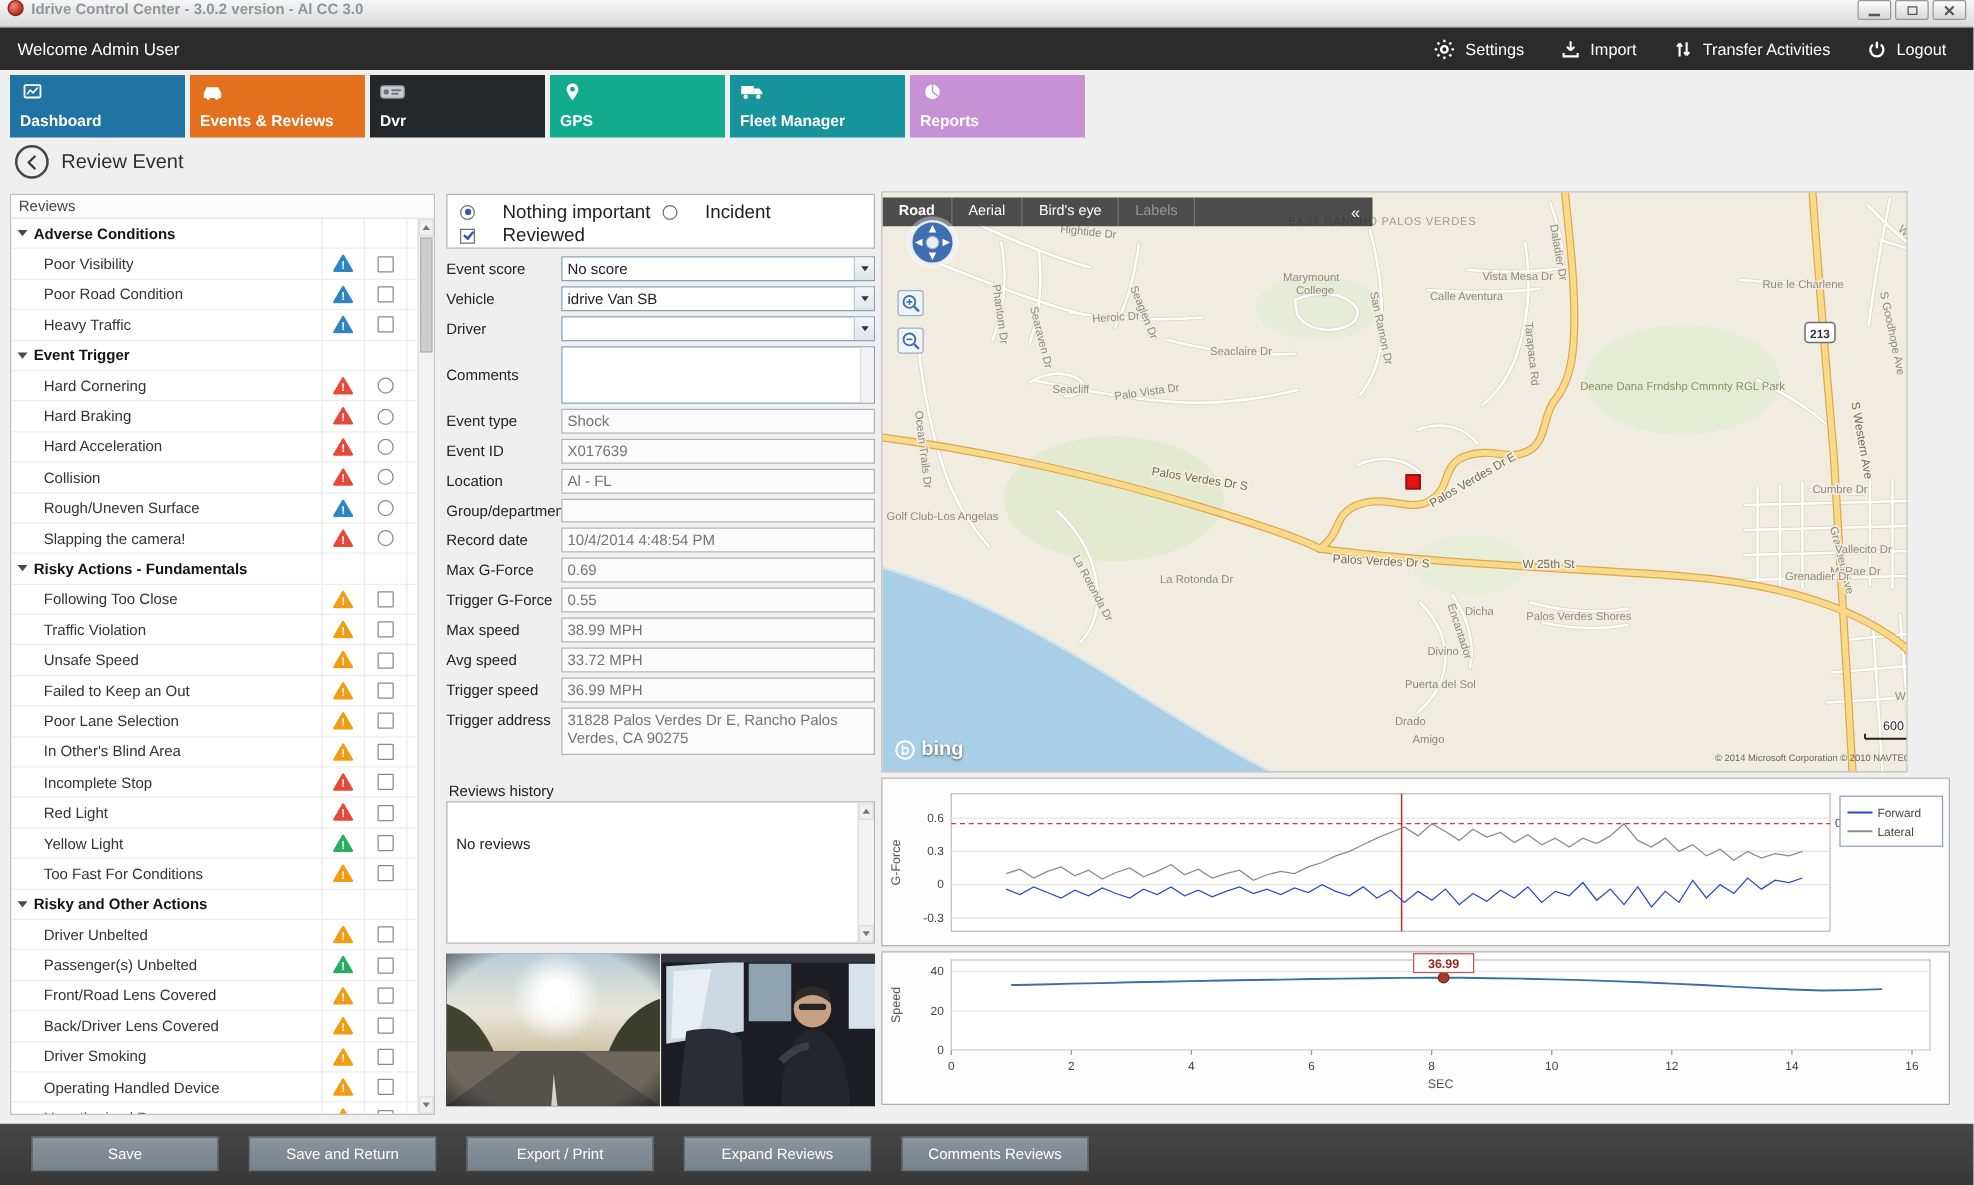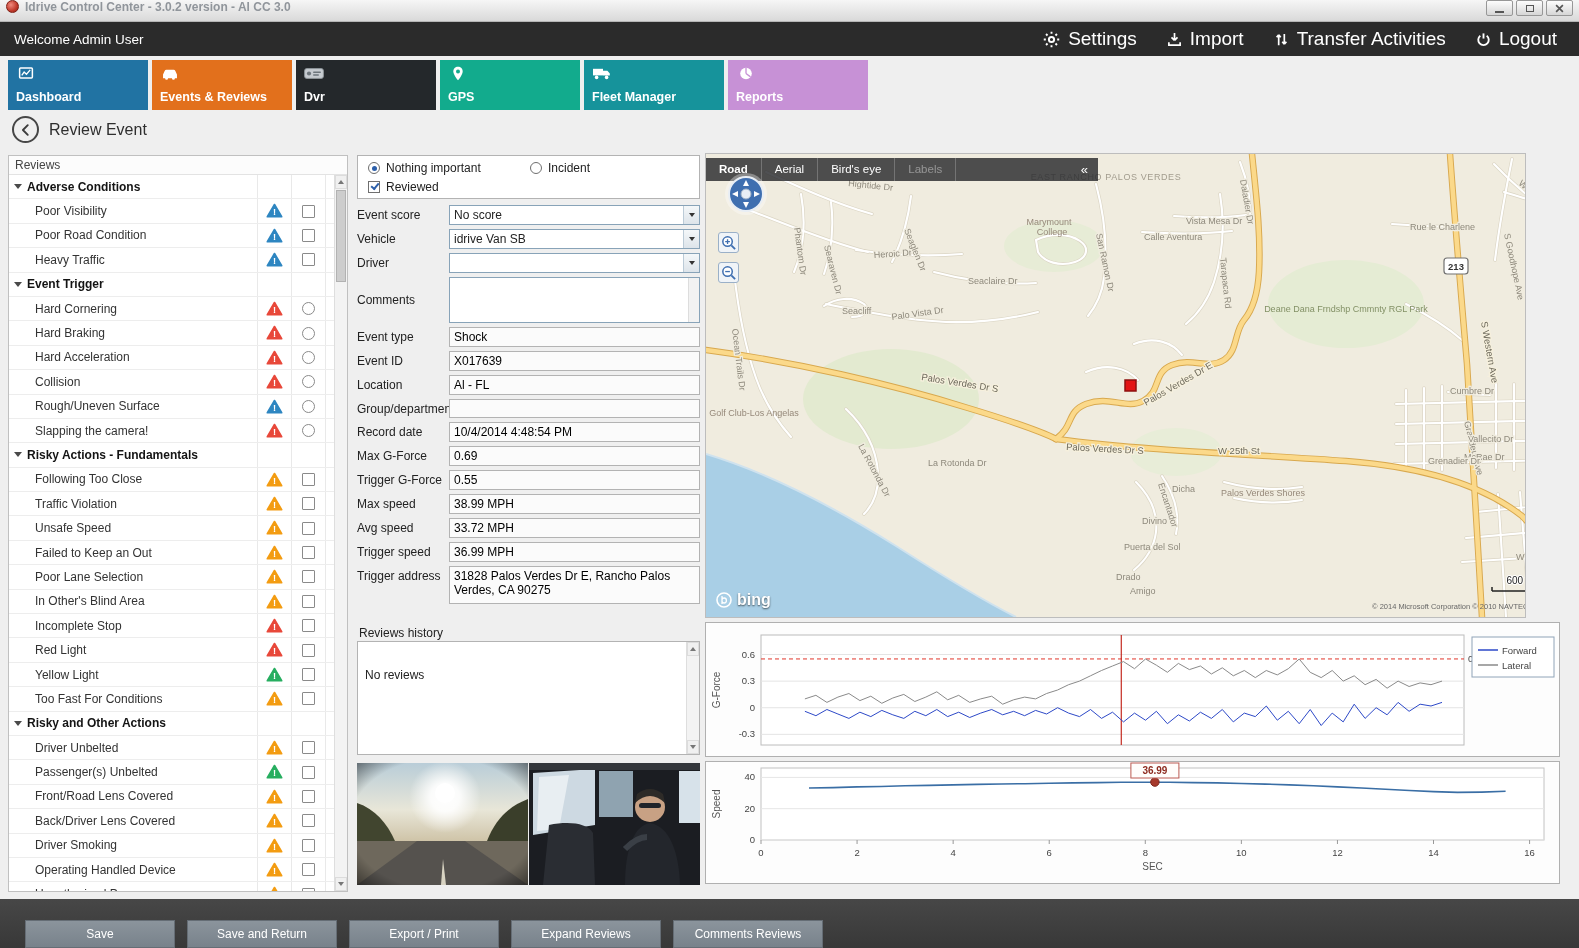--- a/index.html
+++ b/index.html
@@ -19,21 +19,21 @@
   .win-btn { width:27px; height:16px; background:linear-gradient(#fdfdfd,#d6d6d6);
     border:1px solid #979797; border-radius:2px; display:flex; align-items:center; justify-content:center; cursor:pointer; }
   .glyph-min { width:9px; height:2px; background:#555; margin-top:7px; }
   .glyph-max { width:8px; height:7px; border:1.5px solid #555; }
 
   
   .menubar { position:absolute; left:0; top:22px; width:1579px; height:34px; background:#2b2b2b;
     color:#fff; display:flex; align-items:center; padding:0 14px; }
   .welcome { font-size:13.5px; }
   .menu-right { margin-left:auto; display:flex; gap:30px; align-items:center; padding-right:8px; }
-  .menu-item { display:flex; gap:8px; align-items:center; font-size:19px; cursor:pointer;text-align:right; }
+  .menu-item { display:flex; gap:8px; align-items:center; font-size:13px; cursor:pointer;text-align:right; }
   .menu-item svg { display:block; }
 
   
   .tabstrip { position:absolute; left:8px; top:60px; display:flex; gap:4px; }
   .tab { width:140px; height:50px; position:relative; color:#fff; cursor:pointer; }
   .tab-icon { position:absolute; top:6px; left:8px; width:20px; height:15px; }
   .tab-icon svg { width:100%; height:100%; }
   .tab-label { position:absolute; bottom:6px; left:8px; font-weight:bold; font-size:12.5px; }
 
   
@@ -63,37 +63,37 @@
     display:flex; align-items:center; justify-content:center; cursor:pointer; }
   .sb-btn.up { top:0; } .sb-btn.down { bottom:0; }
   .sb-btn::after { content:""; border-left:3.5px solid transparent; border-right:3.5px solid transparent; }
   .sb-btn.up::after { border-bottom:4.5px solid #777; }
   .sb-btn.down::after { border-top:4.5px solid #777; }
   .sb-thumb { position:absolute; top:15px; left:1px; right:1px; height:92px; background:#cdcdcd; border:1px solid #b2b2b2; cursor:grab; }
 
   
   .form-panel { position:absolute; left:357px; top:155px; width:343px; height:737px; }
   .classify-box { position:relative; width:343px; height:44px; background:#fff; border:1px solid #b3b3b3; margin-bottom:6px; }
-  .copt { position:absolute; display:flex; align-items:center; gap:6px; font-size:12px; color:#222; cursor:pointer; }
+  .copt { position:absolute; display:flex; align-items:center; gap:22px; font-size:15px; color:#222; cursor:pointer; }
   .cop0 { left:10px; top:5px; } .cop1 { left:172px; top:5px; } .cop2 { left:10px; top:24px; }
   .cradio { width:12px; height:12px; border:1px solid #6f6f6f; border-radius:50%; background:#fff; position:relative; }
   .cradio.on::after { content:""; position:absolute; left:2.5px; top:2.5px; width:5px; height:5px; border-radius:50%; background:#2c5faa; }
   .ccheck { width:12px; height:12px; border:1px solid #6f6f6f; background:#fff; position:relative; }
   .ccheck.on::after { content:""; position:absolute; left:2px; top:1px; width:6px; height:3px;
     border-left:2px solid #2c5faa; border-bottom:2px solid #2c5faa; transform:rotate(-50deg); }
 
   .frow { display:flex; margin-bottom:4px; }
   .flabel { width:92px; flex-shrink:0; font-size:12px; color:#222; padding-top:3px; }
   .fctrl { flex:1; }
   .field.select { display:flex; justify-content:space-between; align-items:center; height:20px;
     border:1px solid #88a3b8; background:#fff; padding-left:4px; font-size:12px; color:#222; cursor:pointer; }
   .dd { width:16px; height:18px; display:flex; align-items:center; justify-content:center;
     background:linear-gradient(#f4f7f9,#dde4ea); border-left:1px solid #bccbd7; }
   .dd::after { content:""; border-left:3.5px solid transparent; border-right:3.5px solid transparent; border-top:4.5px solid #333; }
-  .field.ro { min-height:19px; border:1px solid #b3b3b3; background:#fbfbfb; font-size:12px; padding:2px 4px; color:#000000; }
+  .field.ro { min-height:19px; border:1px solid #b3b3b3; background:#fbfbfb; font-size:12px; padding:2px 4px; color:#737373; }
   .field.ml { height:38px; }
   .field.ta { height:46px; border:1px solid #88a3b8; background:#fff; position:relative; }
   .ta-scroll { position:absolute; right:0; top:0; bottom:0; width:11px; background:#f2f2f2; border-left:1px solid #ddd; }
   .frow.textarea .flabel { padding-top:16px; }
 
   .rh-label { position:absolute; left:2px; top:471px; font-size:12px; color:#222; }
   .rh-box { position:absolute; left:0; top:486px; width:343px; height:114px; background:#fff; border:1px solid #b3b3b3; }
   .rh-empty { position:absolute; left:7px; top:5px; font-size:12px; color:#222;margin-top:21px; }
   .rh-scroll { position:absolute; right:0; top:0; bottom:0; width:13px; background:#f3f3f3; border-left:1px solid #dedede; }
   .videos { position:absolute; left:0; top:608px; width:343px; height:122px; display:flex; gap:1px; }
@@ -124,21 +124,21 @@
   .attr-text   { font-size:7.5px; fill:#666; }
 
   .chart-box { position:relative; margin-top:4px; width:855px; background:#fdfdfd; border:1px solid #b0b0b0; }
   .gbox { height:135px;text-decoration:underline; } .sbox { height:123px; }
   .tick { font-size:9.5px; fill:#444; }
   .axis-label { font-size:10px; fill:#555; }
   .marker-label { font-size:10px; fill:#8e2b20; font-weight:bold; }
 
   
   .footer { position:absolute; left:0; top:899px; width:1579px; height:49px;
-    background:linear-gradient(#474747,#383838); display:flex; gap:12px; padding:10px 0 0 25px;align-items:flex-end; }
+    background:linear-gradient(#474747,#383838); display:flex; gap:24px; padding:10px 0 0 25px; }
   .fbtn { width:150px; height:28px; background:linear-gradient(#8b949c,#78828b); border:1px solid #656d75;
     color:#fff; font-size:12px; display:flex; align-items:center; justify-content:center; cursor:pointer; }
 </style>
 </head>
 <body>
 
 <div class="app">
 
   <div class="titlebar">
     <span class="app-icon"></span>

